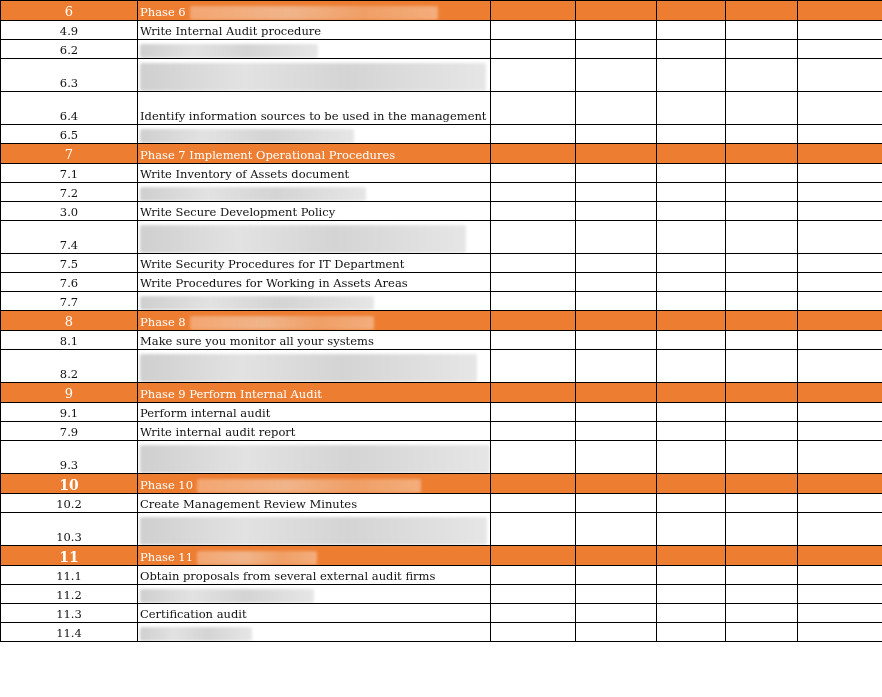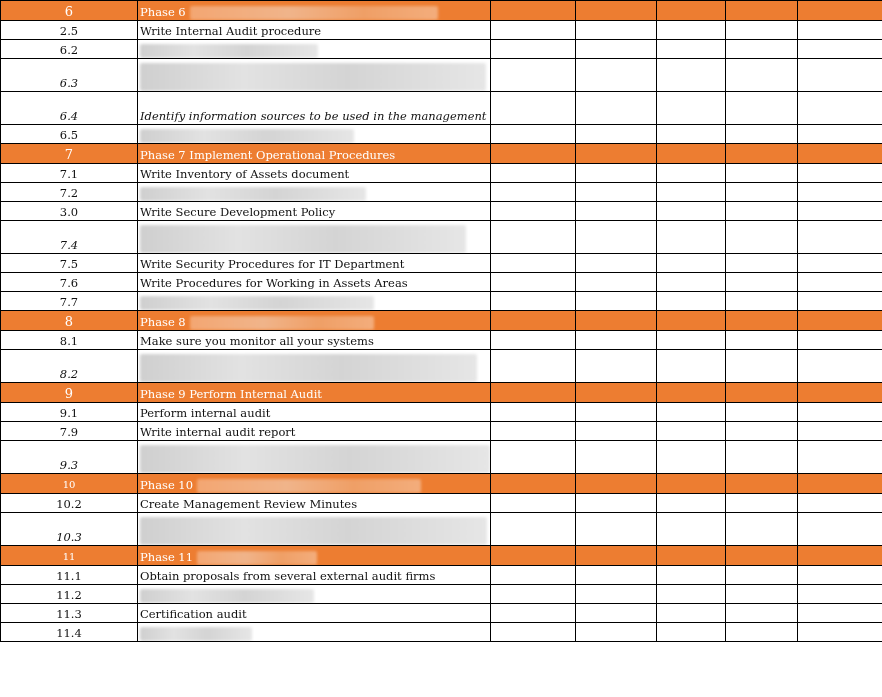--- a/index.html
+++ b/index.html
@@ -16,23 +16,23 @@
       font-size: 11.5px;
       color: #111;
       overflow: hidden;
       white-space: nowrap;
       vertical-align: bottom;
       line-height: 16px;
     }
     td.num { text-align: center; }
     tr.phase td { background: #ED7D31; color: #fff; font-weight: normal; height: 19px; }
     tr.phase td.num { font-weight: normal; font-size: 13px; }
-    tr.phase td.num.big { font-weight: normal; font-size: 10px; }
+    tr.phase td.num.big { font-weight: bold; font-size: 14px; }
     tr.task td { height: 18px; }
-    tr.task.tall td { height: 32px; font-style: italic; }
+    tr.task.tall td { height: 32px; }
     td.desc { white-space: normal; }
     .blur {
       display: inline-block;
       height: 14px;
       vertical-align: middle;
       background: linear-gradient(90deg, #cfcfcf, #e2e2e2 30%, #d4d4d4 60%, #e6e6e6);
       filter: blur(1.5px);
       border-radius: 2px;
     }
     .blur.two { height: 28px; display: block; margin-top: 1px; }
@@ -57,21 +57,21 @@
       <tr class="phase">
         <td class="num">6</td>
         <td class="desc"><span>Phase 6</span><span class="blur orange" style="width: 248px; margin-left: 4px;"></span></td>
         <td></td>
         <td></td>
         <td></td>
         <td></td>
         <td></td>
       </tr>
       <tr class="task">
-        <td class="num">2.5</td>
+        <td class="num">4.9</td>
         <td class="desc"><span>Write Internal Audit procedure</span></td>
         <td></td>
         <td></td>
         <td></td>
         <td></td>
         <td></td>
       </tr>
       <tr class="task">
         <td class="num">6.2</td>
         <td class="desc"><span class="blur" style="width: 178px;"></span></td>

